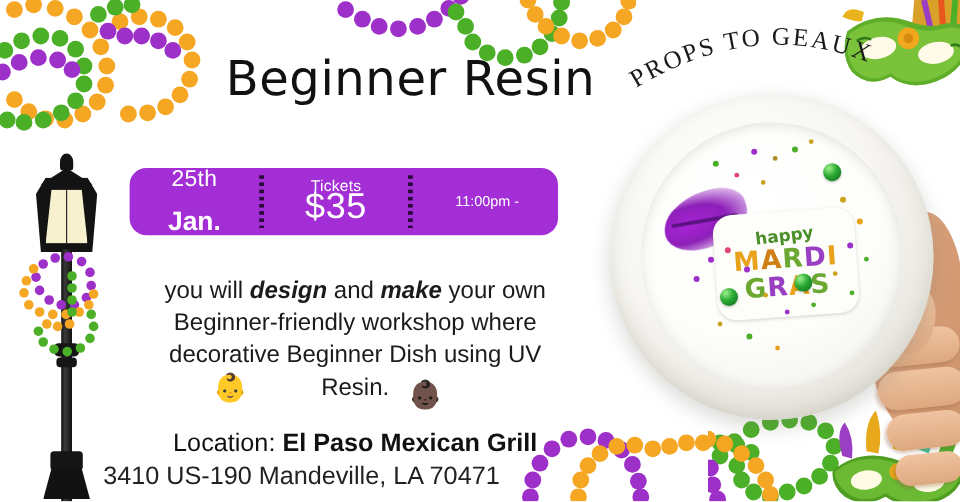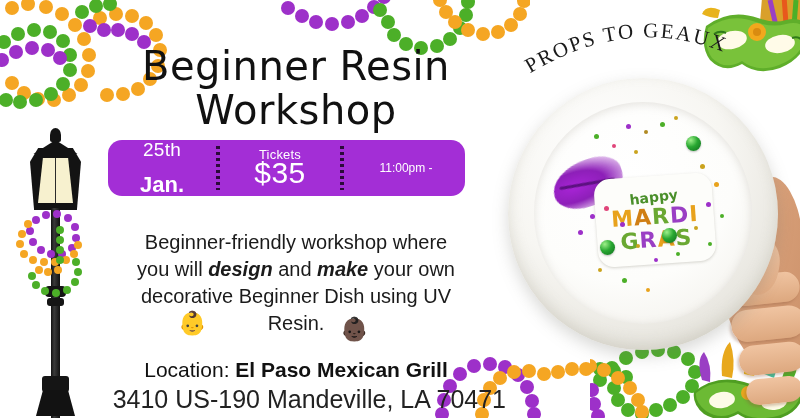--- a/index.html
+++ b/index.html
@@ -34,21 +34,21 @@
   }
   .lamp-glass:after{ content:""; position:absolute; left:48%; top:0; width:1.5px; height:100%; background:#2b2b2b; }
   .lamp-roof { position:absolute; left:20px; top:22px; width:55px; height:14px; background:#131313;
     clip-path:polygon(10% 100%, 50% 0, 90% 100%); }
   .lamp-finial { position:absolute; left:42px; top:10px; width:11px; height:14px; background:#131313; border-radius:50% 50% 2px 2px; }
   .lamp-cross { position:absolute; left:36px; top:86px; width:23px; height:6px; background:#131313; border-radius:2px; }
 
   
   .title {
     position:absolute; left:96px; top:44px; width:400px;
-    text-align:center;
+    text-align:right;
     font-family:"DejaVu Sans", sans-serif;
     font-size:40px; line-height:44px;
     color:#111; letter-spacing:.5px; font-weight:400;
   }
   .title .t2 { display:block; }
 
   
   .banner {
     position:absolute; left:108px; top:140px; width:357px; height:56px;
     background:#a32ed6; border-radius:14px;
@@ -84,22 +84,22 @@
   .baby-l { left:178px; top:312px; }
   .baby-r { left:340px; top:318px; }
 
   
   .loc1 {
     position:absolute; left:86px; top:358px; width:420px; text-align:center;
     font-size:21px; color:#111;
   }
   .loc1 b { font-weight:bold; }
   .loc2 {
-    position:absolute; left:86px; top:385px; width:420px; text-align:right;
-    font-size:25px; color:#222;
+    position:absolute; left:86px; top:385px; width:420px; text-align:left;
+    font-size:21px; color:#222;
   }
 
   
   .props { position:absolute; left:520px; top:14px; width:240px; height:70px; }
   .props svg { width:100%; height:100%; }
   .props text { font-family:"Liberation Serif", serif; font-size:21px; letter-spacing:2px; fill:#1a1a1a; }
 
   
   .photo { position:absolute; left:498px; top:70px; width:302px; height:300px; }
   .hand {
@@ -423,45 +423,44 @@
           <circle cx="46" cy="30" r="4"></circle>
         <circle cx="46" cy="40" r="4"></circle>
           <circle cx="46" cy="50" r="4"></circle>
           <circle cx="46" cy="20" r="4"></circle>
       </g>
     </svg>
   </div>
 
   <div class="title">
     <span>Beginner Resin</span>
-    <span class="t2">Workshop</span>
   </div>
 
   <div class="banner">
     <div class="bseg date">
       <div class="day">25th</div>
       <div class="mon">Jan.</div>
     </div>
     <div class="divider"></div>
     <div class="bseg price">
       <div class="tick">Tickets</div>
       <div class="amt">$35</div>
     </div>
     <div class="divider"></div>
     <div class="bseg time">
       <div class="tm">11:00pm -</div>
     </div>
   </div>
 
 
   <div class="body-copy">
-    <div>Beginner-friendly workshop where</div>
     <div>
       <span>you will </span><b>design</b><span> and </span><b>make</b><span> your own</span>
     </div>
+    <div>Beginner-friendly workshop where</div>
     <div>decorative Beginner Dish using UV</div>
     <div>Resin.</div>
   </div>
 
   <span class="baby baby-l">👶</span>
   <span class="baby baby-r">👶🏿</span>
 
   <div class="loc1">
     <span>Location: </span><b>El Paso Mexican Grill</b>
   </div>

